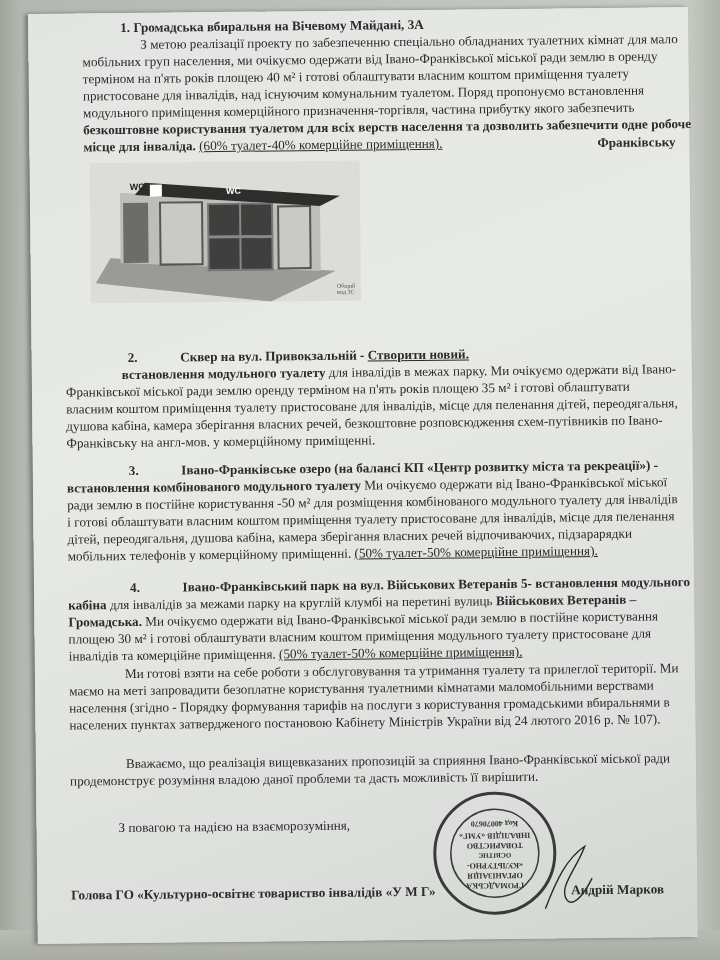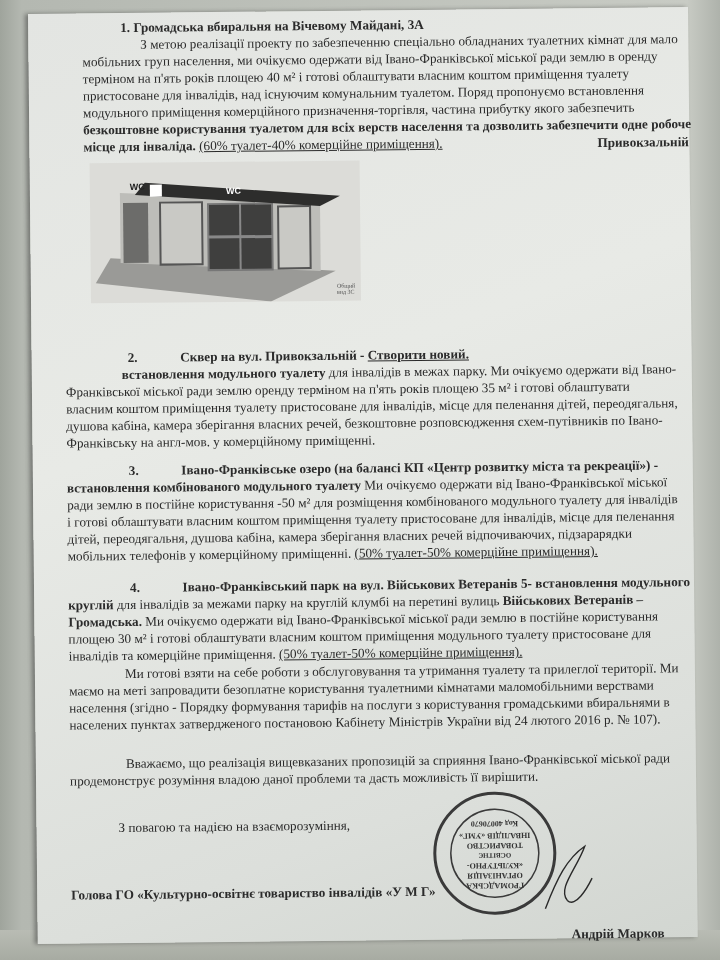--- a/index.html
+++ b/index.html
@@ -48,21 +48,21 @@
   <div class="txt" style="left:112px;top:23px;">З метою реалізації  проекту по забезпеченню спеціально обладнаних туалетних кімнат для мало</div>
   <div class="txt" style="left:54px;top:40px;">мобільних груп населення, ми очікуємо одержати  від Івано-Франківської міської ради  землю в оренду</div>
   <div class="txt" style="left:54px;top:57px;">терміном на п'ять років площею 40 м² і готові облаштувати власним коштом приміщення туалету</div>
   <div class="txt" style="left:54px;top:74px;">пристосоване для інвалідів, над існуючим комунальним туалетом. Поряд пропонуємо встановлення</div>
   <div class="txt" style="left:54px;top:91px;">модульного приміщення комерційного призначення-торгівля, частина прибутку якого забезпечить</div>
   <div class="txt b" style="left:54px;top:108px;">безкоштовне користування туалетом для всіх верств населення та дозволить забезпечити  одне робоче</div>
   <div class="txt" style="left:54px;top:125px;">
     <span class="b">місце для інваліда.</span>
     <span class="u">(60% туалет-40% комерційне приміщення).</span>
   </div>
-  <div class="txt b" style="left:568px;top:126px;">Привокзальній</div>
+  <div class="txt b" style="left:568px;top:126px;">Франківську</div>
 
   <div class="image-box" style="left:60px;top:150px;">
     <svg width="270" height="140" viewBox="0 0 270 140">
       <polygon points="20,95 245,110 180,140 5,120" fill="#9a9a97"></polygon>
       <polygon points="30,30 230,40 230,110 30,100" fill="#bdbdb9"></polygon>
       <rect x="33" y="40" width="25" height="60" fill="#6c6c6a"></rect>
       <rect x="70" y="40" width="42" height="62" fill="#c9c9c5" stroke="#555" stroke-width="2"></rect>
       <rect x="118" y="42" width="64" height="66" fill="#3f3f3e" stroke="#777" stroke-width="2"></rect>
       <line x1="150" y1="42" x2="150" y2="108" stroke="#888" stroke-width="2"></line>
       <line x1="118" y1="75" x2="182" y2="75" stroke="#888" stroke-width="3"></line>
@@ -102,42 +102,42 @@
   <div class="txt" style="left:34px;top:534px;">
     <span>мобільних телефонів у комерційному приміщенні. </span><span class="u">(50% туалет-50% комерційне приміщення).</span>
   </div>
 
   <div class="txt b" style="left:96px;top:566px;">
     <span>4.</span>
     <span style="display:inline-block;width:36px;"></span>
     <span>Івано-Франківський парк на вул. Військових Ветеранів 5- встановлення  модульного</span>
   </div>
   <div class="txt" style="left:34px;top:583px;">
-    <span class="b">круглій</span><span> для інвалідів за межами парку на круглій клумбі на перетині вулиць </span><span class="b">Військових Ветеранів –</span>
+    <span class="b">кабіна</span><span> для інвалідів за межами парку на круглій клумбі на перетині вулиць </span><span class="b">Військових Ветеранів –</span>
   </div>
   <div class="txt" style="left:34px;top:600px;">
     <span class="b">Громадська.</span><span>  Ми очікуємо одержати  від Івано-Франківської міської ради землю в постійне користування</span>
   </div>
   <div class="txt" style="left:34px;top:617px;">площею 30 м² і готові облаштувати власним коштом приміщення модульного туалету пристосоване для</div>
   <div class="txt" style="left:34px;top:634px;">
     <span>інвалідів та комерційне приміщення. </span><span class="u">(50% туалет-50% комерційне приміщення).</span>
   </div>
 
   <div class="txt" style="left:90px;top:652px;">Ми готові взяти на себе роботи з обслуговування та утримання туалету та прилеглої території. Ми</div>
   <div class="txt" style="left:34px;top:669px;">маємо на меті запровадити безоплатне користування туалетними кімнатами маломобільними верствами</div>
   <div class="txt" style="left:34px;top:686px;">населення (згідно - Порядку формування тарифів на послуги з користування громадськими вбиральнями в</div>
   <div class="txt" style="left:34px;top:703px;">населених пунктах затвердженого постановою Кабінету Міністрів України від 24 лютого 2016 р. № 107).</div>
 
   <div class="txt" style="left:90px;top:742px;">Вважаємо, що реалізація вищевказаних пропозицій за сприяння Івано-Франківської міської ради</div>
   <div class="txt" style="left:34px;top:759px;">продемонструє розуміння владою даної проблеми та дасть можливість її вирішити.</div>
 
   <div class="txt" style="left:82px;top:806px;">З повагою та надією на взаєморозуміння,</div>
 
   <div class="txt b" style="left:34px;top:873px;">Голова  ГО «Культурно-освітнє товариство інвалідів «У М Г»</div>
-  <div class="txt b" style="left:534px;top:873px;margin-top:44px;">Андрій Марков</div>
+  <div class="txt b" style="left:534px;top:873px;">Андрій Марков</div>
 
   <div class="stamp" style="left:394px;top:780px;">
     <svg width="128" height="128" viewBox="0 0 128 128">
       <circle cx="64" cy="64" r="60" fill="none" stroke="#3a3a3a" stroke-width="3"></circle>
       <circle cx="64" cy="64" r="44" fill="none" stroke="#3a3a3a" stroke-width="1.5"></circle>
       <g transform="rotate(180 64 64)" font-family="Liberation Serif, serif" font-weight="bold" fill="#333" text-anchor="middle">
         <text x="64" y="34" font-size="8">ГРОМАДСЬКА</text>
         <text x="64" y="44" font-size="8">ОРГАНІЗАЦІЯ</text>
         <text x="64" y="54" font-size="8">«КУЛЬТУРНО-</text>
         <text x="64" y="64" font-size="7">ОСВІТНЄ</text>

